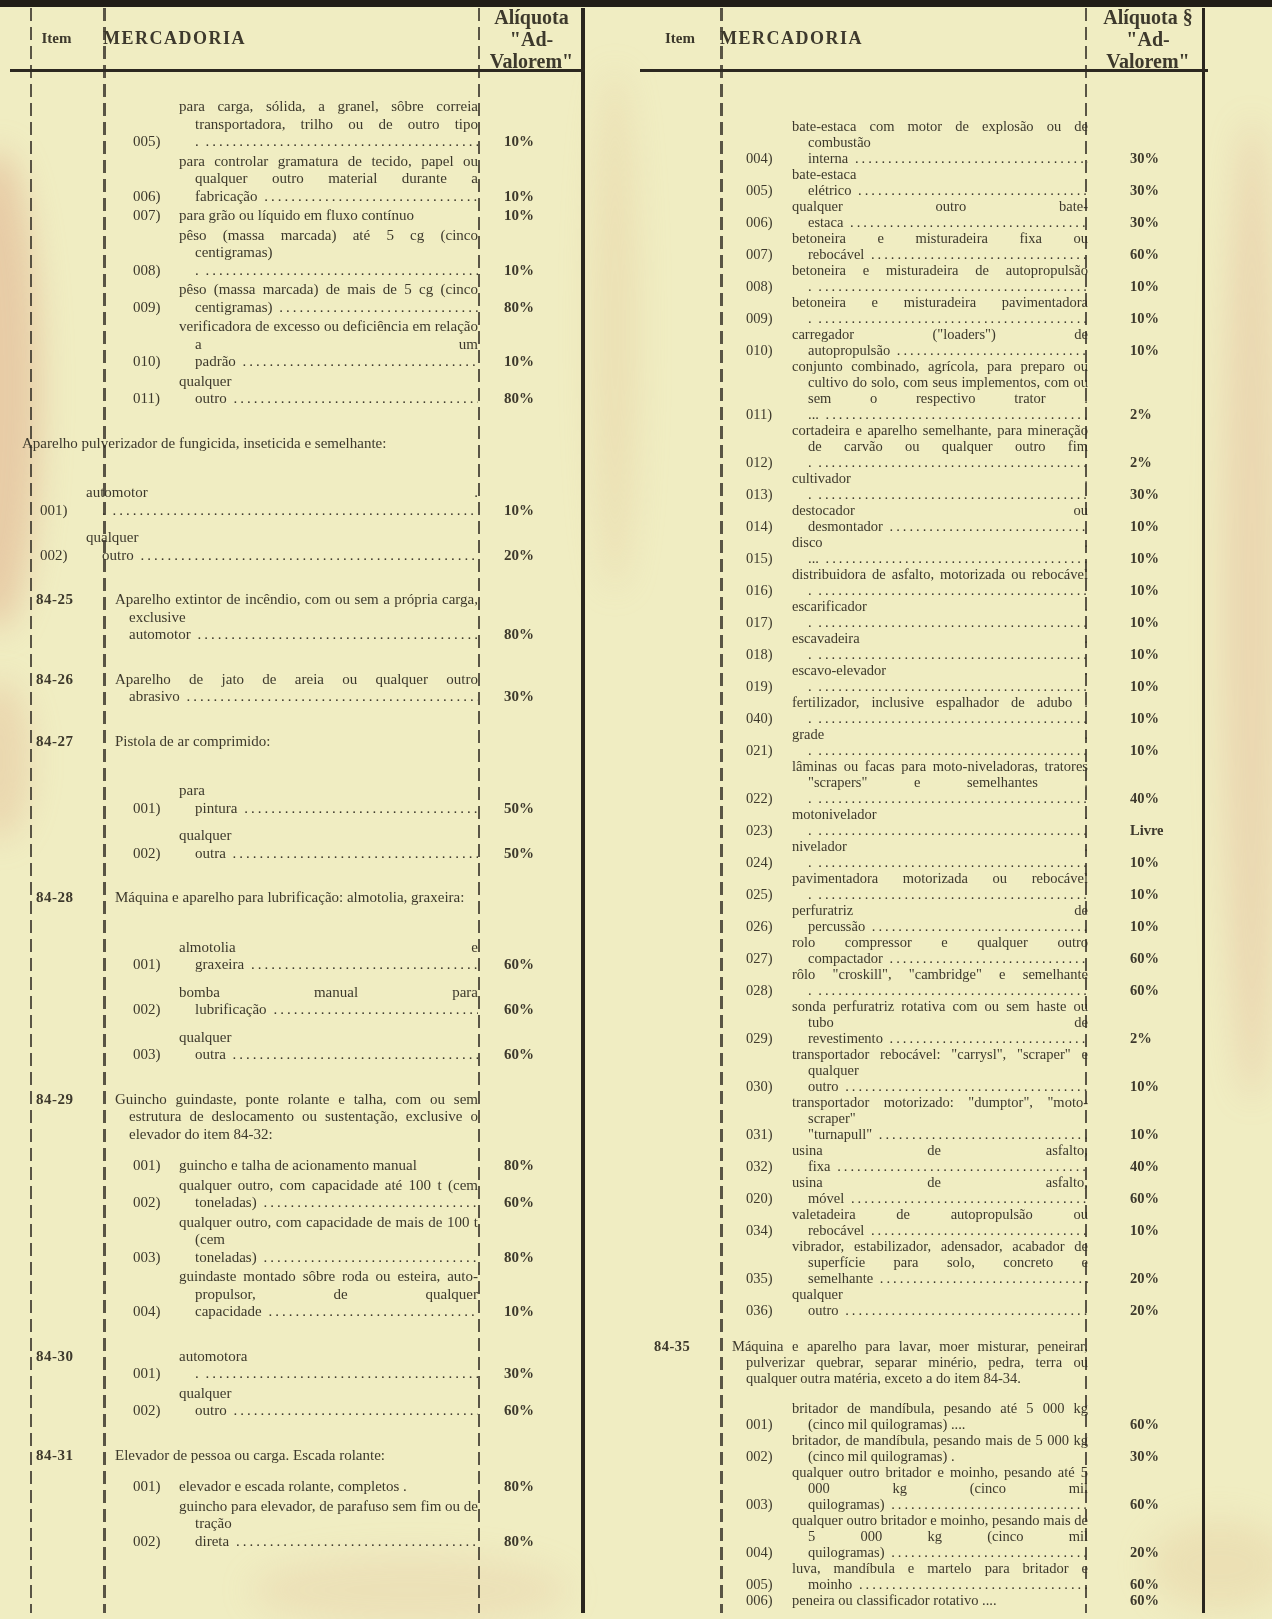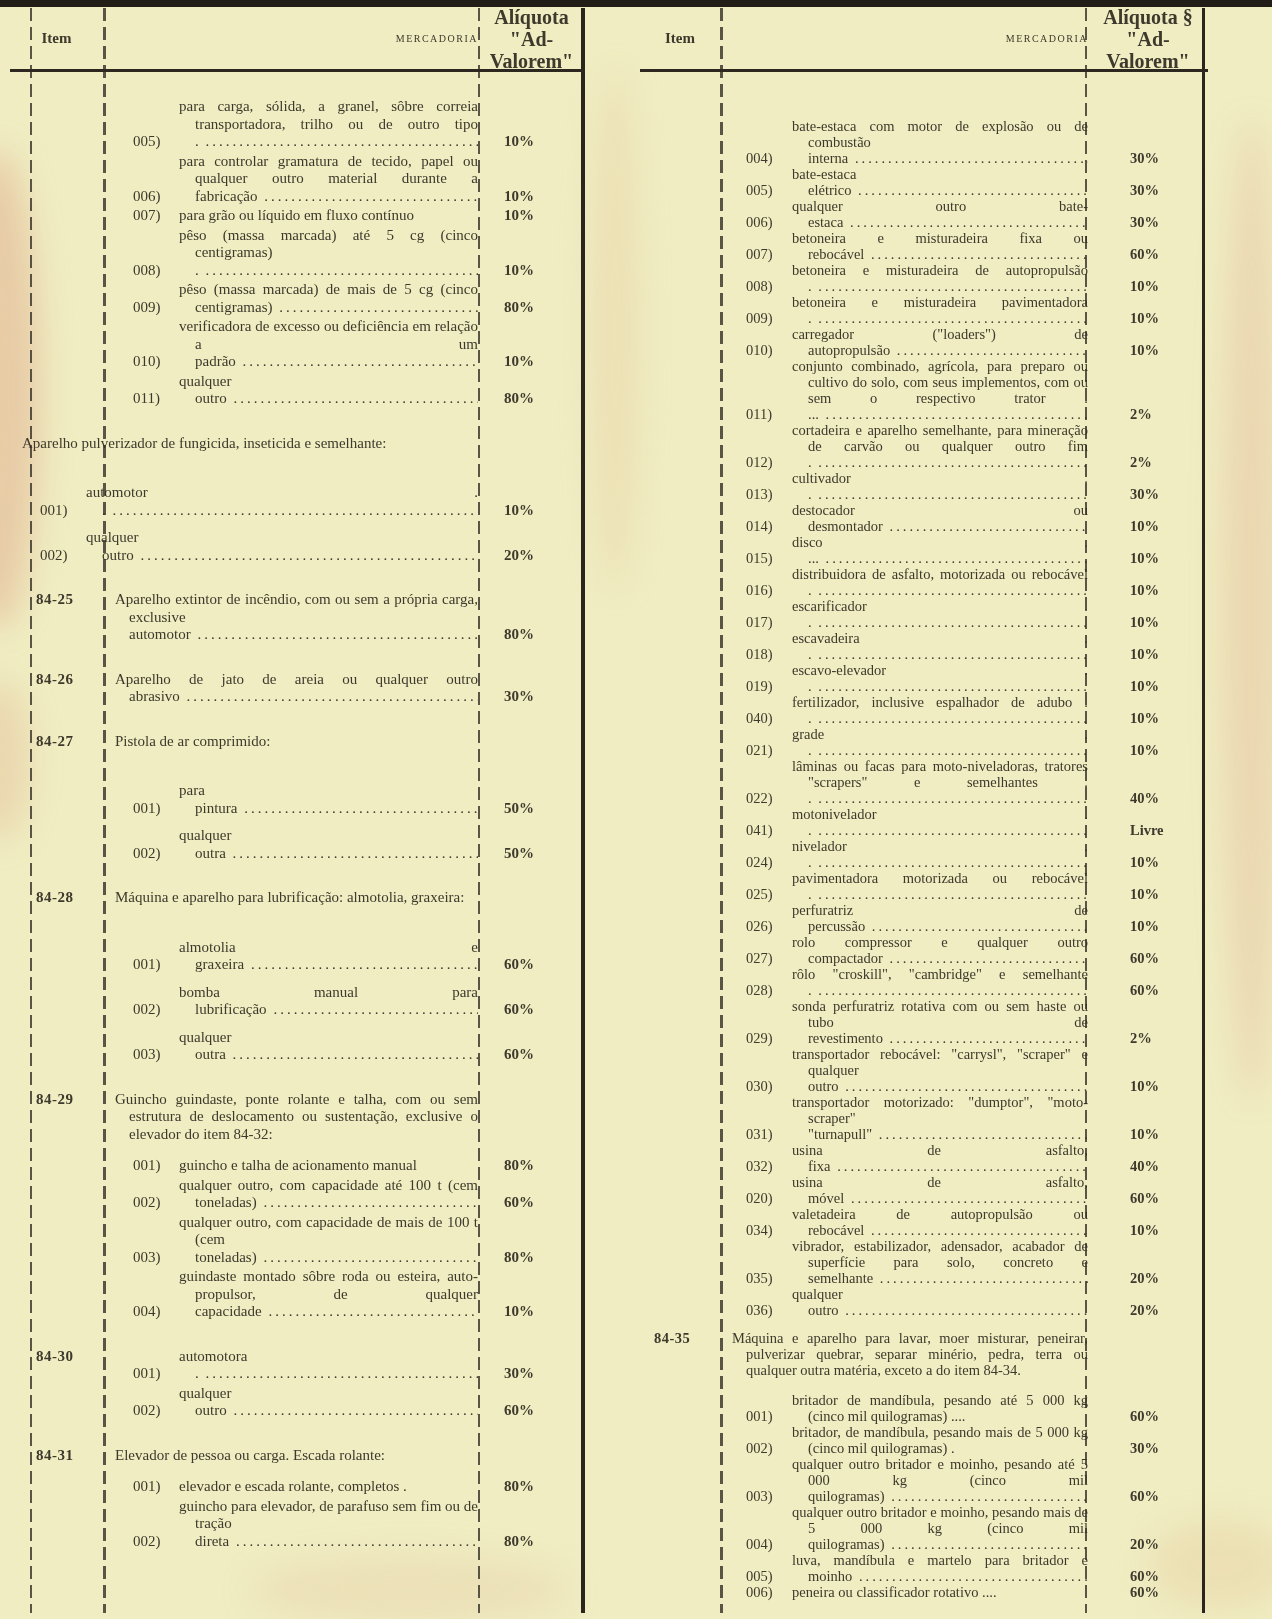--- a/index.html
+++ b/index.html
@@ -30,25 +30,25 @@
   .left .vl-border{left:20px;width:1.5px}
   .left .vl-item{left:93px;width:2.5px}
   .left .vl-rate{left:468px;width:1.5px}
   .left .vl-edge{left:571px;width:4px}
   .right .vl-item{left:80px;width:3px}
   .right .vl-rate{left:445px;width:1.5px}
   .right .vl-edge{left:562px;width:3px}
 
   .half-header{height:64px;display:flex;align-items:center;border-bottom:3px solid #2c2820;box-sizing:border-box;position:relative}
   .hitem{flex:none;width:var(--icolw);text-align:center;font-weight:700;font-size:15px}
-  .hmerc{flex:1;text-align:right;font-weight:400;font-size:10px;letter-spacing:1.5px}
+  .hmerc{flex:1;text-align:left;font-weight:700;font-size:18px;letter-spacing:1.5px}
   .hali{flex:none;width:var(--ratew);text-align:center;font-weight:700;font-size:20px;line-height:22px;box-sizing:border-box}
 
   .half-body{padding-top:var(--bodypad);font-size:var(--fs);line-height:var(--lh)}
-  .sec{display:flex;margin-top:12px}
+  .sec{display:flex;margin-top:20px}
   .left .sec{margin-top:27px}
   .half-body .sec:first-child{margin-top:0}
   .icol{flex:none;width:var(--icolw);font-weight:700;padding-left:var(--icolpad);box-sizing:border-box;letter-spacing:.5px}
   .scontent{flex:1;min-width:0}
 
   .row{display:flex;align-items:flex-end}
   .heading:not(:last-child){margin-bottom:14px}
   .spaced .heading:not(:last-child){margin-bottom:32px}
   .htext{flex:1;min-width:0;overflow:hidden;padding-left:26px;text-indent:-14px;text-align:justify}
   .entry{margin-left:var(--entml)}
@@ -374,21 +374,21 @@
             <div class="ecode">021)</div>
             <div class="etext">grade . .<span class="dots"> ..................................................................................</span></div>
             <div class="rate">10%</div>
           </div>
           <div class="row entry">
             <div class="ecode">022)</div>
             <div class="etext">lâminas ou facas para moto-niveladoras, tratores "scrapers" e semelhantes . .<span class="dots"> ..................................................................................</span></div>
             <div class="rate">40%</div>
           </div>
           <div class="row entry">
-            <div class="ecode">041)</div>
+            <div class="ecode">023)</div>
             <div class="etext">motonivelador . .<span class="dots"> ..................................................................................</span></div>
             <div class="rate">Livre</div>
           </div>
           <div class="row entry">
             <div class="ecode">024)</div>
             <div class="etext">nivelador . .<span class="dots"> ..................................................................................</span></div>
             <div class="rate">10%</div>
           </div>
           <div class="row entry">
             <div class="ecode">025)</div>

